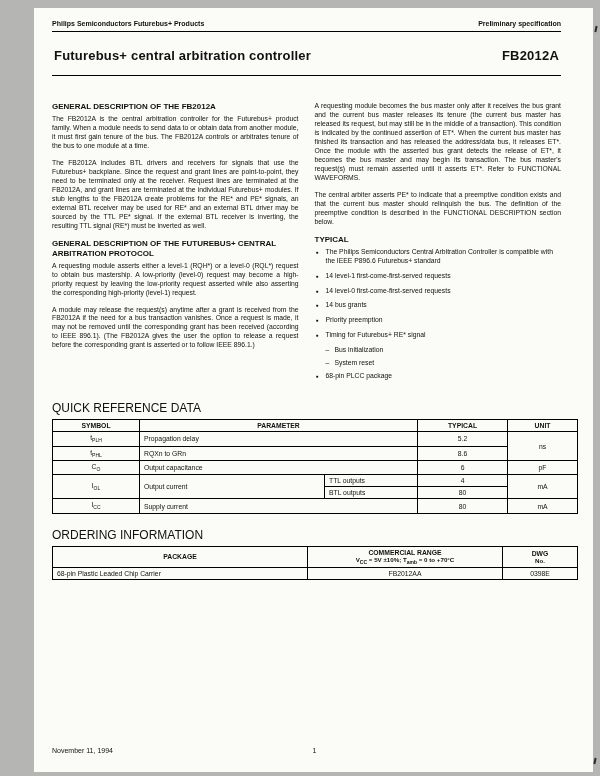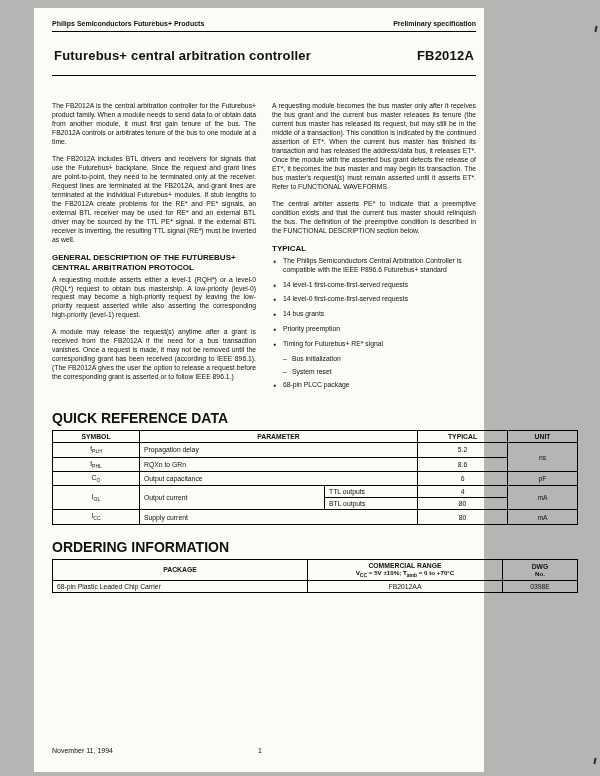--- a/index.html
+++ b/index.html
@@ -3,22 +3,22 @@
 <meta charset="utf-8">
 <style>
   * { margin:0; padding:0; box-sizing:border-box; }
   html,body { background:#9a9a98; }
   .canvas {
     position:relative; width:600px; height:776px;
     background:#b5b5b3; overflow:hidden;
     font-family:"Liberation Sans", sans-serif; color:#111;
   }
   .page {
-    position:absolute; left:34px; top:8px; width:450px; height:764px;
-    background:#fbfbf8; padding:12px 8px 0 18px;
+    position:absolute; left:34px; top:8px; width:559px; height:764px;
+    background:#fbfbf8; padding:12px 32px 0 18px;
   }
   .crop-mark { position:absolute; width:2px; height:6px; background:#2a2a2a; }
   .crop-mark.top { right:3px; top:26px; transform:rotate(12deg); }
   .crop-mark.bottom { right:4px; bottom:12px; transform:rotate(12deg); }
 
   .doc-header { display:flex; justify-content:space-between; font-size:7px; font-weight:bold; }
   .rule { border:0; border-top:1px solid #000; }
   .rule.under-header { margin-top:4px; }
 
   .title-block { display:flex; justify-content:space-between; align-items:baseline; margin-top:16px; padding:0 2px; }
@@ -30,21 +30,21 @@
 
   h2.sec { font-size:8px; font-weight:bold; margin-bottom:3px; line-height:1.25; }
   p.body { font-size:6.8px; line-height:1.32; text-align:justify; margin-bottom:8px; }
 
   .features { margin-top:2px; }
   .feature { position:relative; padding-left:11px; font-size:6.8px; line-height:1.32; margin-bottom:6px; text-align:left; }
   .feature::before { content:"\25CF"; position:absolute; left:1px; top:1px; font-size:5px; }
   .feature-sub { position:relative; padding-left:20px; font-size:6.8px; line-height:1.32; margin-bottom:4px; }
   .feature-sub::before { content:"\2013"; position:absolute; left:11px; top:0; }
 
-  h2.table-heading { font-size:14px; font-weight:bold; margin:14px 0 4px 0; }
+  h2.table-heading { font-size:12px; font-weight:normal; margin:14px 0 4px 0; }
   table { width:100%; border-collapse:collapse; font-size:6.8px; table-layout:fixed; }
   th, td { border:1px solid #000; padding:2px 4px; vertical-align:middle; }
   th { font-weight:bold; text-align:center; }
   td.c { text-align:center; }
   td.l { text-align:left; }
   .sub { font-size:5px; vertical-align:sub; }
   .hdr2 { display:block; font-size:6.2px; font-weight:bold; }
 
   .ordering-section { margin-top:6px; }
 
@@ -72,20 +72,21 @@
 
     <div class="title-block">
       <h1>Futurebus+ central arbitration controller</h1>
       <h1>FB2012A</h1>
     </div>
     <hr class="rule under-title">
 
     <div class="body-cols">
 
       <div class="col">
+        <h2 class="sec">GENERAL DESCRIPTION OF THE FB2012A</h2>
         <p class="body">The FB2012A is the central arbitration controller for the Futurebus+ product family. When a module needs to send data to or obtain data from another module, it must first gain tenure of the bus. The FB2012A controls or arbitrates tenure of the bus to one module at a time.</p>
         <p class="body">The FB2012A includes BTL drivers and receivers for signals that use the Futurebus+ backplane. Since the request and grant lines are point-to-point, they need to be terminated only at the receiver. Request lines are terminated at the FB2012A, and grant lines are terminated at the individual Futurebus+ modules. If stub lengths to the FB2012A create problems for the RE* and PE* signals, an external BTL receiver may be used for RE* and an external BTL driver may be sourced by the TTL PE* signal. If the external BTL receiver is inverting, the resulting TTL signal (RE*) must be inverted as well.</p>
 
         <h2 class="sec">GENERAL DESCRIPTION OF THE FUTUREBUS+ CENTRAL ARBITRATION PROTOCOL</h2>
         <p class="body">A requesting module asserts either a level-1 (RQH*) or a level-0 (RQL*) request to obtain bus mastership. A low-priority (level-0) request may become a high-priority request by leaving the low-priority request asserted while also asserting the corresponding high-priority (level-1) request.</p>
         <p class="body">A module may release the request(s) anytime after a grant is received from the FB2012A if the need for a bus transaction vanishes. Once a request is made, it may not be removed until the corresponding grant has been received (according to IEEE 896.1). (The FB2012A gives the user the option to release a request before the corresponding grant is asserted or to follow IEEE 896.1.)</p>
       </div>
 
       <div class="col">
         <p class="body">A requesting module becomes the bus master only after it receives the bus grant and the current bus master releases its tenure (the current bus master has released its request, but may still be in the middle of a transaction). This condition is indicated by the continued assertion of ET*. When the current bus master has finished its transaction and has released the address/data bus, it releases ET*. Once the module with the asserted bus grant detects the release of ET*, it becomes the bus master and may begin its transaction. The bus master's request(s) must remain asserted until it asserts ET*. Refer to FUNCTIONAL WAVEFORMS.</p>

